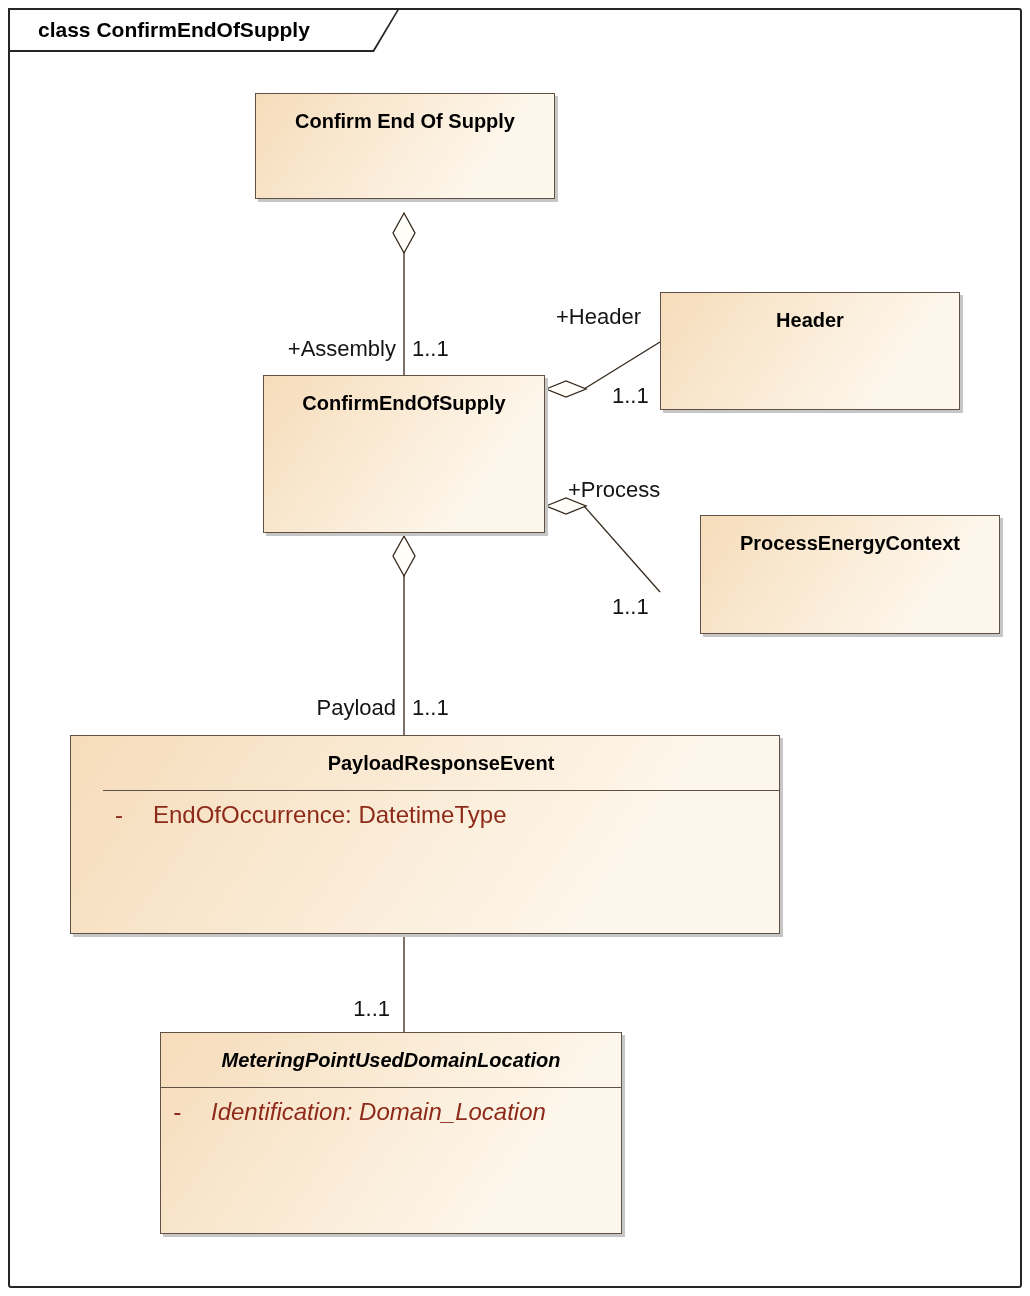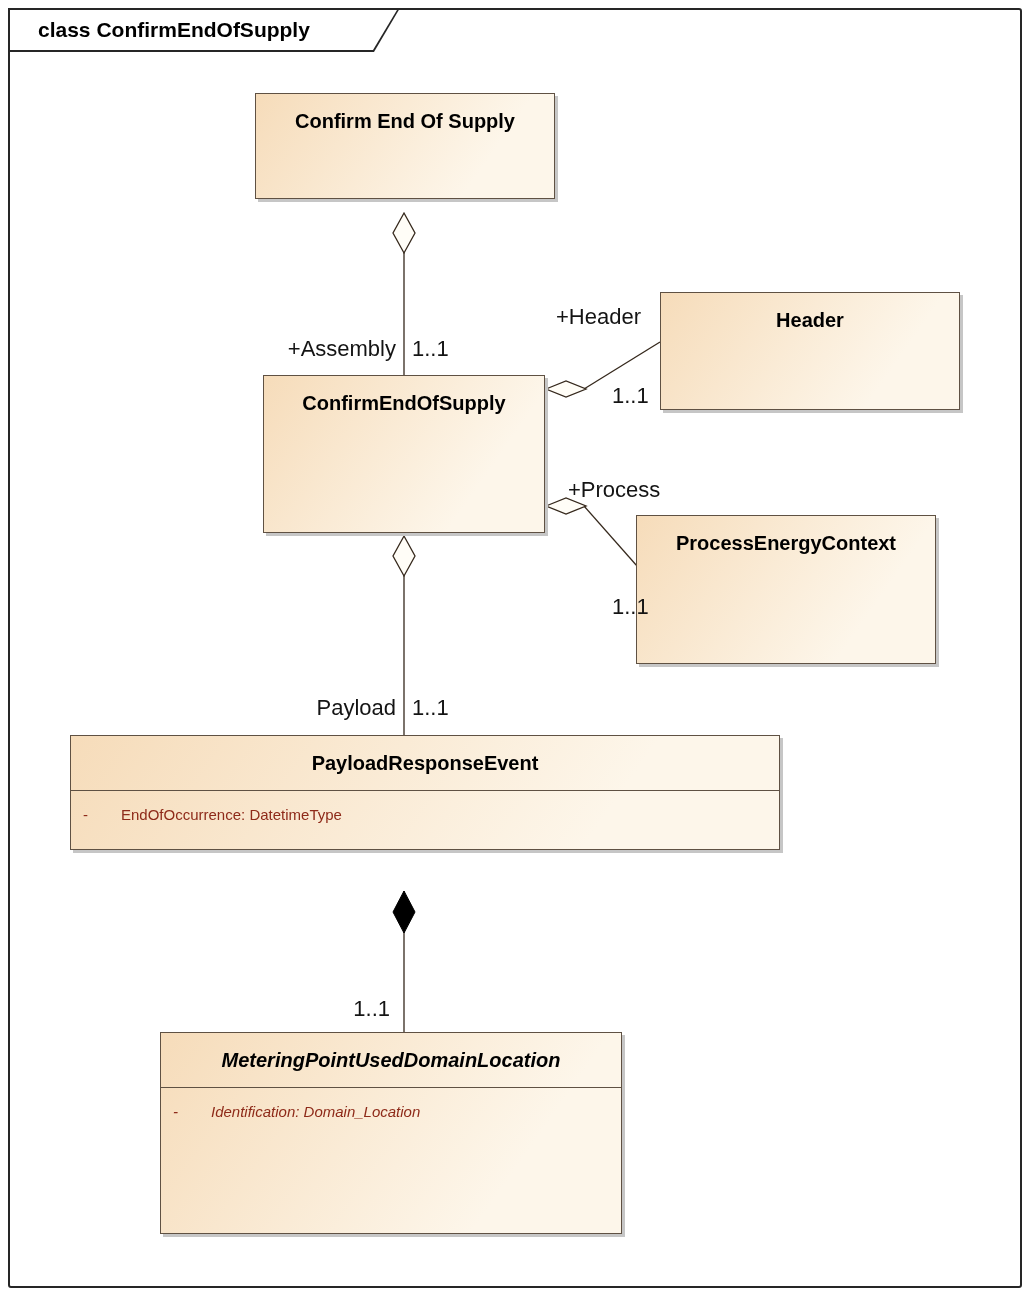--- a/index.html
+++ b/index.html
@@ -75,21 +75,21 @@
     font-weight: bold;
     color: #000;
   }
   .uml-class-name.compartment {
     border-bottom: 1px solid var(--box-border);
   }
   .uml-attrs {
     padding: 7px 0 0 12px;
   }
   .attr {
-    font-size: 15px;
+    font-size: 24px;
     line-height: 33px;
     color: var(--attribute-text);
     white-space: nowrap;
   }
   .attr-dash {
     display: inline-block;
     width: 38px;
   }
   .edge-label {
     position: absolute;
@@ -136,25 +136,25 @@
   </div>
 
   <div class="uml-class" style="left:263px; top:375px; width:282px; height:158px;">
     <div class="uml-class-name">ConfirmEndOfSupply</div>
   </div>
 
   <div class="uml-class" style="left:660px; top:292px; width:300px; height:118px;">
     <div class="uml-class-name">Header</div>
   </div>
 
-  <div class="uml-class" style="left:636px; top:515px; width:300px; height:149px;">
+  <div class="uml-class" style="left:700px; top:515px; width:300px; height:119px;">
     <div class="uml-class-name">ProcessEnergyContext</div>
   </div>
 
-  <div class="uml-class" style="left:70px; top:735px; width:710px; height:115px;">
+  <div class="uml-class" style="left:70px; top:735px; width:710px; height:199px;padding-left:32px;">
     <div class="uml-class-name compartment">PayloadResponseEvent</div>
     <div class="uml-attrs">
       <div class="attr">
         <span class="attr-dash">-</span><span>EndOfOccurrence: DatetimeType</span>
       </div>
     </div>
   </div>
 
   <div class="uml-class" style="left:160px; top:1032px; width:462px; height:202px;font-style:italic;">
     <div class="uml-class-name compartment">MeteringPointUsedDomainLocation</div>

